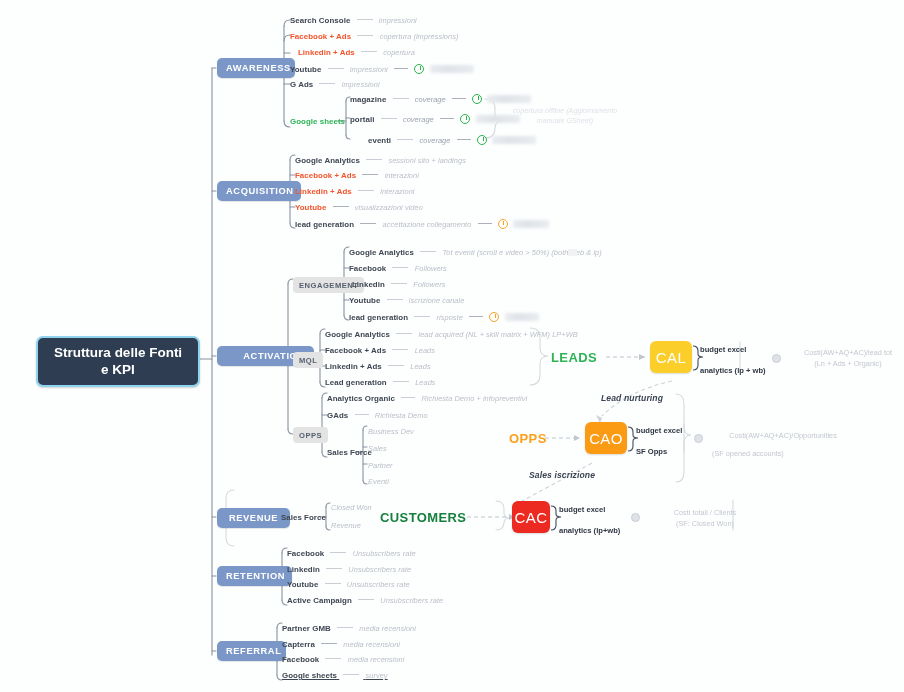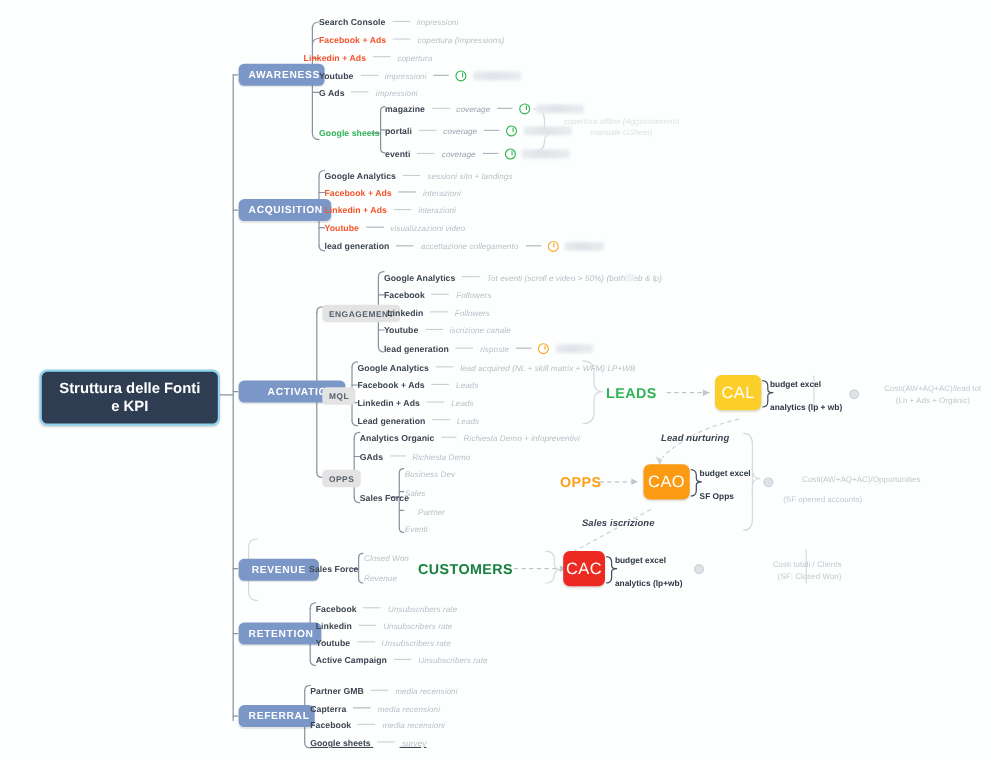--- a/index.html
+++ b/index.html
@@ -233,21 +233,21 @@
   <div class="abs leaf" style="left:290px;top:16px;">
     <span>Search Console</span>
     <span class="dash" style="width:16px;"></span>
     <span class="metric">impressioni</span>
   </div>
   <div class="abs leaf orange" style="left:290px;top:32px;">
     <span>Facebook + Ads</span>
     <span class="dash" style="width:16px;"></span>
     <span class="metric">copertura (impressions)</span>
   </div>
-  <div class="abs leaf orange" style="left:276px;top:48px;">
+  <div class="abs leaf orange" style="left:298px;top:48px;">
     <span>Linkedin + Ads</span>
     <span class="dash" style="width:16px;"></span>
     <span class="metric">copertura</span>
   </div>
   <div class="abs leaf" style="left:290px;top:64px;">
     <span>Youtube</span>
     <span class="dash" style="width:16px;"></span>
     <span class="metric">impressioni</span>
     <span class="dash dk" style="width:14px;"></span>
     <span class="gbadge"></span>
@@ -271,21 +271,21 @@
     <span class="chip" style="width:44px;"></span>
   </div>
   <div class="abs leaf" style="left:350px;top:114px;">
     <span>portali</span>
     <span class="dash" style="width:16px;"></span>
     <span class="metric solid">coverage</span>
     <span class="dash dk" style="width:14px;"></span>
     <span class="gbadge"></span>
     <span class="chip" style="width:44px;"></span>
   </div>
-  <div class="abs leaf" style="left:350px;top:135px;">
+  <div class="abs leaf" style="left:368px;top:135px;">
     <span>eventi</span>
     <span class="dash" style="width:16px;"></span>
     <span class="metric solid">coverage</span>
     <span class="dash dk" style="width:14px;"></span>
     <span class="gbadge"></span>
     <span class="chip" style="width:44px;"></span>
   </div>
 
   <div class="abs offline-note" style="left:505px;top:106px;width:120px;">
     <span>copertura offline (Aggiornamento</span><br>
@@ -392,21 +392,21 @@
     <span>GAds</span>
     <span class="dash" style="width:14px;"></span>
     <span class="metric">Richiesta Demo</span>
   </div>
   <div class="abs leaf" style="left:327px;top:448px;">
     <span>Sales Force</span>
   </div>
 
   <div class="abs metric" style="left:368px;top:427px;">Business Dev</div>
   <div class="abs metric" style="left:368px;top:444px;">Sales</div>
-  <div class="abs metric" style="left:380px;top:461px;">Partner</div>
+  <div class="abs metric" style="left:368px;top:461px;">Partner</div>
   <div class="abs metric" style="left:368px;top:477px;">Eventi</div>
 
   <div class="abs pill1" style="left:217px;top:508px;width:55px;">REVENUE</div>
   <div class="abs leaf" style="left:281px;top:513px;">
     <span>Sales Force</span>
   </div>
   <div class="abs metric" style="left:331px;top:503px;">Closed Won</div>
   <div class="abs metric" style="left:331px;top:521px;">Revenue</div>
 
   <div class="abs pill1" style="left:217px;top:566px;width:57px;">RETENTION</div>
@@ -486,18 +486,18 @@
   <div class="abs flowlbl" style="left:529px;top:470px;">Sales iscrizione</div>
 
   <div class="abs stage-label stage-cust" style="left:380px;top:510px;">CUSTOMERS</div>
   <div class="abs kpibox kpi-cac" style="left:512px;top:501px;width:38px;height:32px;">CAC</div>
   <svg class="abs" style="left:550px;top:501px;width:14px;height:32px;" viewBox="0 0 14 32">
     <path d="M1 5 q5 0 5 5 V13 q0 3 5 3 q-5 0 -5 3 V24 q0 5 -5 5" fill="none" stroke="#40495a" stroke-width="1.1"></path>
   </svg>
   <div class="abs kpi-src" style="left:559px;top:505px;">budget excel</div>
   <div class="abs kpi-src" style="left:559px;top:526px;">analytics (lp+wb)</div>
   <div class="abs dotmark" style="left:631px;top:513px;"></div>
-  <div class="abs formula" style="left:645px;top:508px;width:120px;text-align:right;">
+  <div class="abs formula" style="left:645px;top:508px;width:120px;text-align:center;">
     <span>Costi totali / Clients</span><br>
     <span>(SF: Closed Won)</span>
   </div>
 
 </div>
 
 </body></html>

